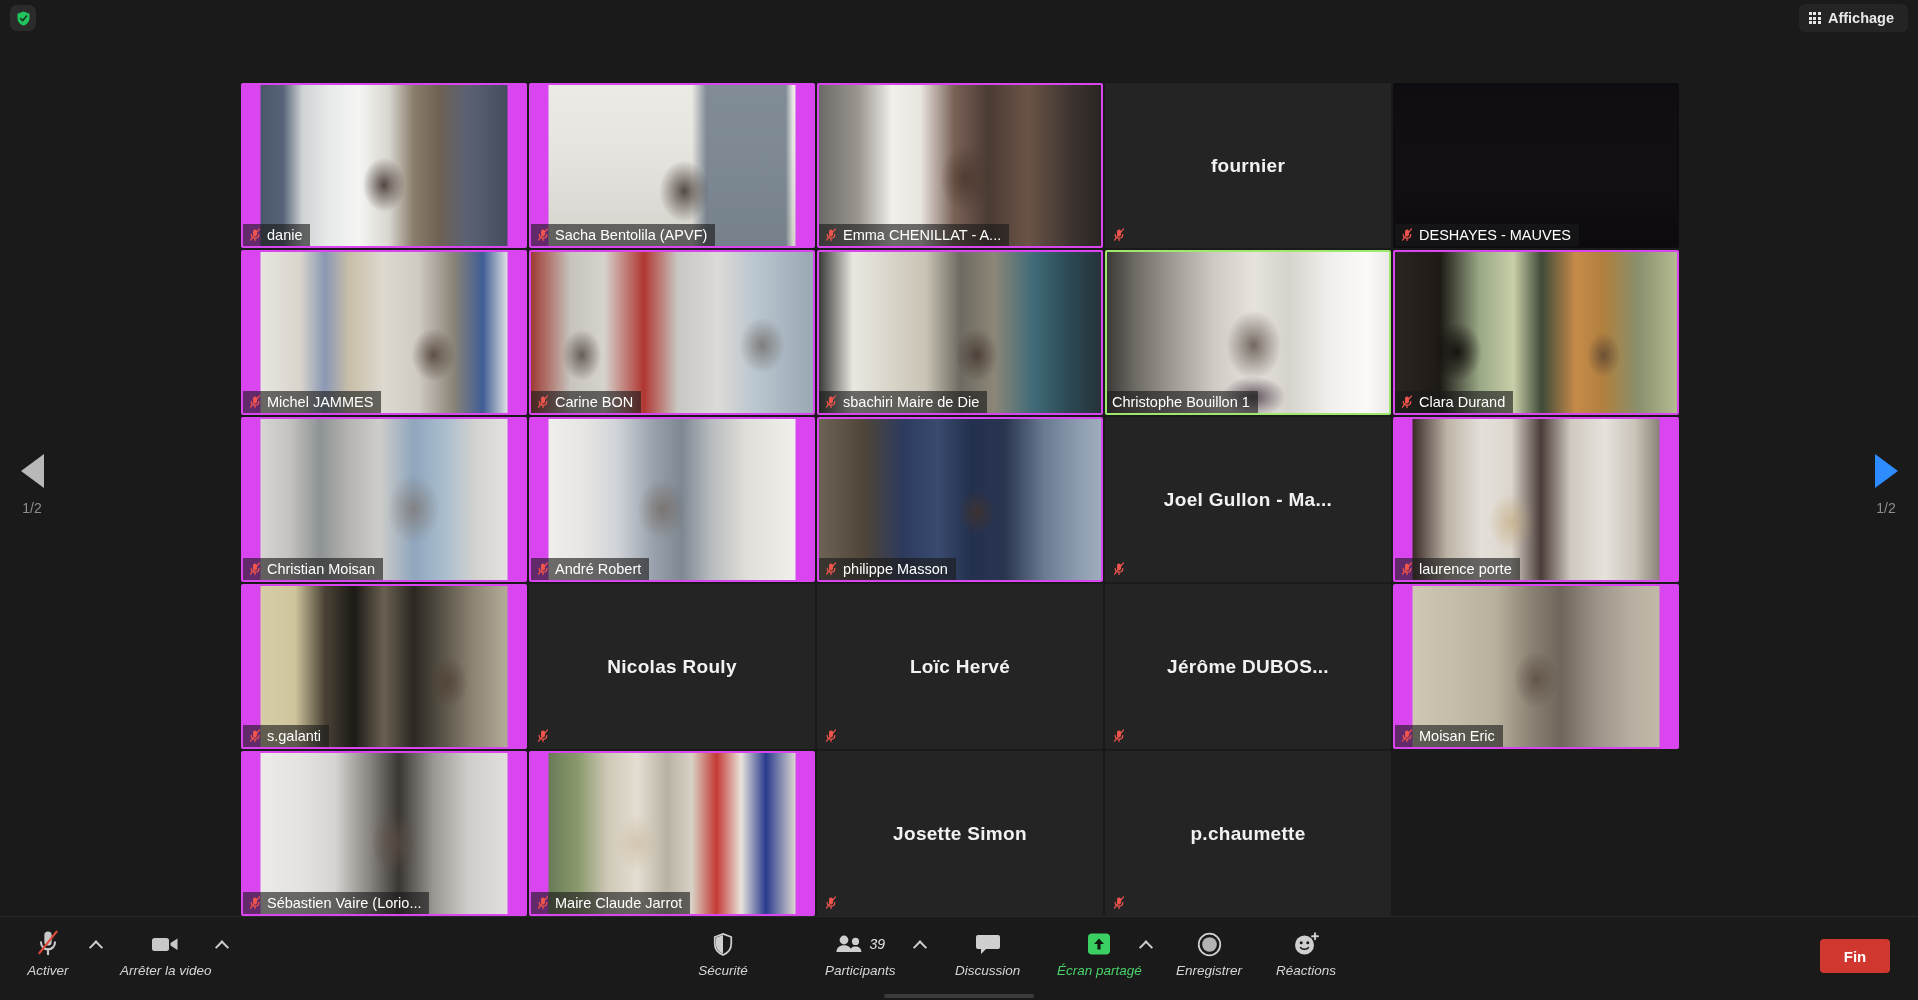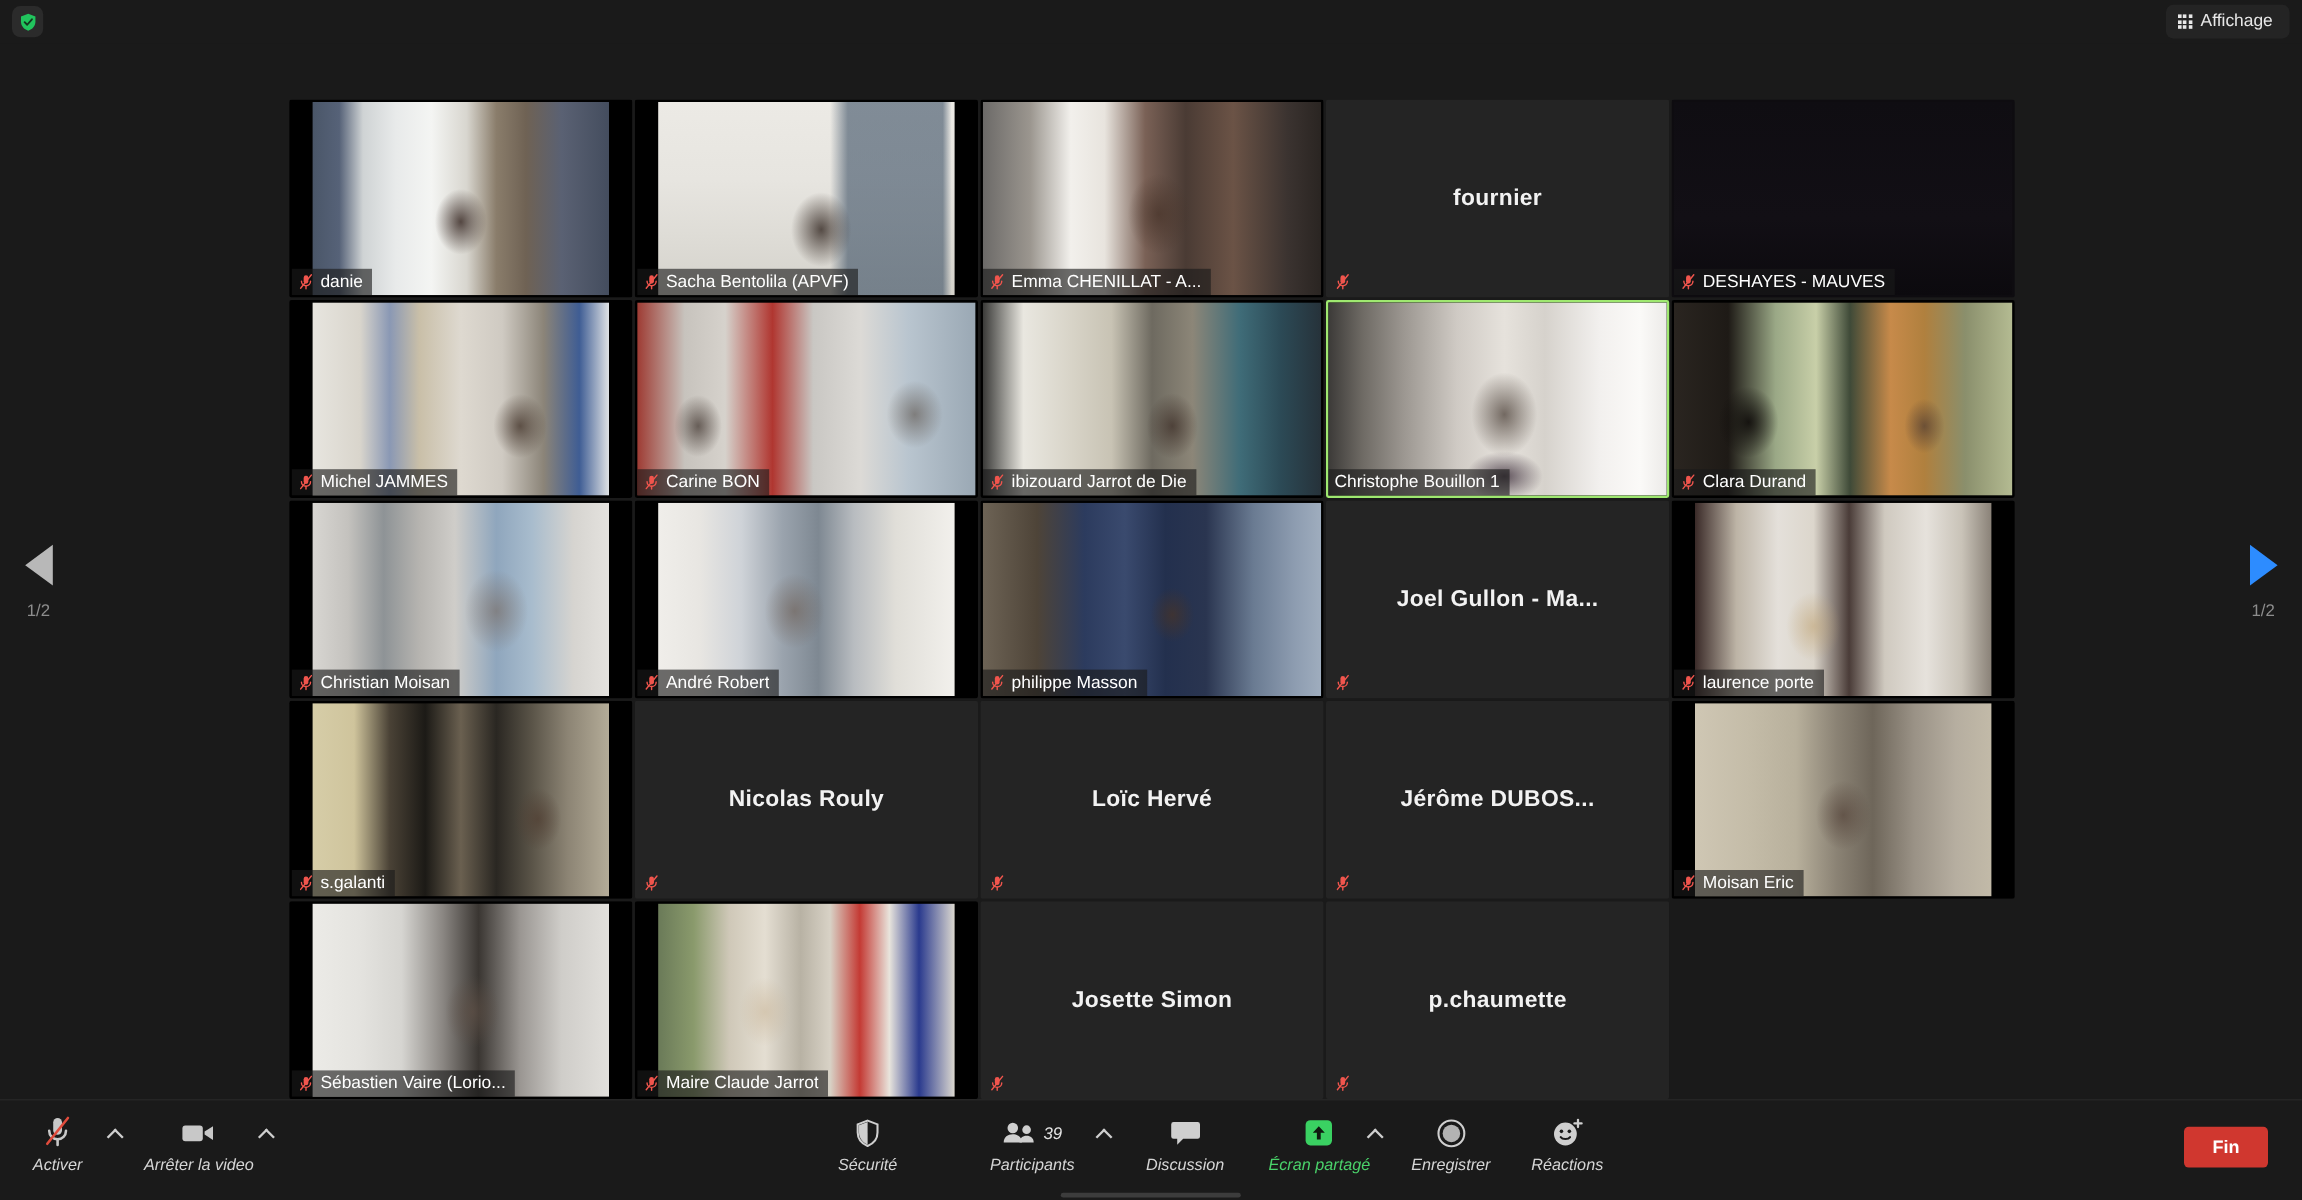--- a/index.html
+++ b/index.html
@@ -27,20 +27,21 @@
   }
   #view-button {
     position: absolute; right: 10px; top: 4px;
     height: 28px;
     padding: 0 14px 0 10px;
     border-radius: 6px;
     background: #242424;
     display: flex; align-items: center; gap: 7px;
     color: #e8e8e8;
     font-size: 14.5px;
+    font-weight: bold;
   }
   .grid-icon {
     display: inline-grid;
     grid-template-columns: repeat(3, 3px);
     grid-template-rows: repeat(3, 3px);
     gap: 1.5px;
   }
   .grid-icon i { background: #e8e8e8; display: block; width: 3px; height: 3px; }
 
   
@@ -54,21 +55,21 @@
     position: absolute;
     left: 241px; top: 47px;
     width: 1438px;
     display: grid;
     grid-template-columns: repeat(5, 1fr);
     grid-auto-rows: 165px;
     gap: 2px;
   }
   .tile {
     position: relative;
-    background: #000000;
+    background: #d946ef;
     overflow: hidden;
     border: 2px solid transparent;
     border-radius: 2px;
   }
   .tile.active { border-color: #9fe870; }
   .tile.novideo { background: #242424; }
   .tile.blackvid { background: #0e0c10; }
 
   .tile-video { position: absolute; inset: 0; overflow: hidden; }
   .tile-video .vp {
@@ -317,21 +318,21 @@
             <div style="position: absolute; inset: 0px; background: radial-gradient(28px 36px at 56% 64%, rgba(60, 45, 38, 0.72) 0%, rgba(60, 45, 38, 0) 76%);"></div>
           </div>
         </div>
         <div class="name-plate">
           <svg class="mute-ic" width="14" height="14" viewBox="0 0 20 20">
             <rect x="7.2" y="2" width="5.6" height="10" rx="2.8" fill="#f0554d"></rect>
             <path d="M4.6 9.2 C4.6 12.2 6.9 14.5 10 14.5 C13.1 14.5 15.4 12.2 15.4 9.2" fill="none" stroke="#f0554d" stroke-width="1.7" stroke-linecap="round"></path>
             <line x1="10" y1="14.5" x2="10" y2="18" stroke="#f0554d" stroke-width="1.7" stroke-linecap="round"></line>
             <line x1="3.6" y1="17.4" x2="16.4" y2="1.4" stroke="#f0554d" stroke-width="1.7" stroke-linecap="round"></line>
           </svg>
-          <span class="nm">ibizouard Jarrot de Die</span>
+          <span class="nm">sbachiri Maire de Die</span>
         </div>
       </div>
       <div class="tile active wide">
         <div class="tile-video">
           <div class="vp" style="background: linear-gradient(90deg, rgb(60, 58, 56) 0%, rgb(110, 106, 100) 10%, rgb(155, 150, 144) 22%, rgb(207, 202, 196) 38%, rgb(230, 226, 220) 52%, rgb(214, 210, 204) 64%, rgb(242, 240, 238) 80%, rgb(251, 250, 248) 92%, rgb(236, 234, 232) 100%);">
             <div style="position: absolute; inset: 0px; background: radial-gradient(36px 46px at 52% 58%, rgba(70, 58, 50, 0.72) 0%, rgba(70, 58, 50, 0) 76%), radial-gradient(40px 26px at 52% 90%, rgba(60, 45, 58, 0.8) 0%, rgba(60, 45, 58, 0) 80%);"></div>
           </div>
         </div>
         <div class="name-plate">
           <span class="nm">Christophe Bouillon 1</span>

